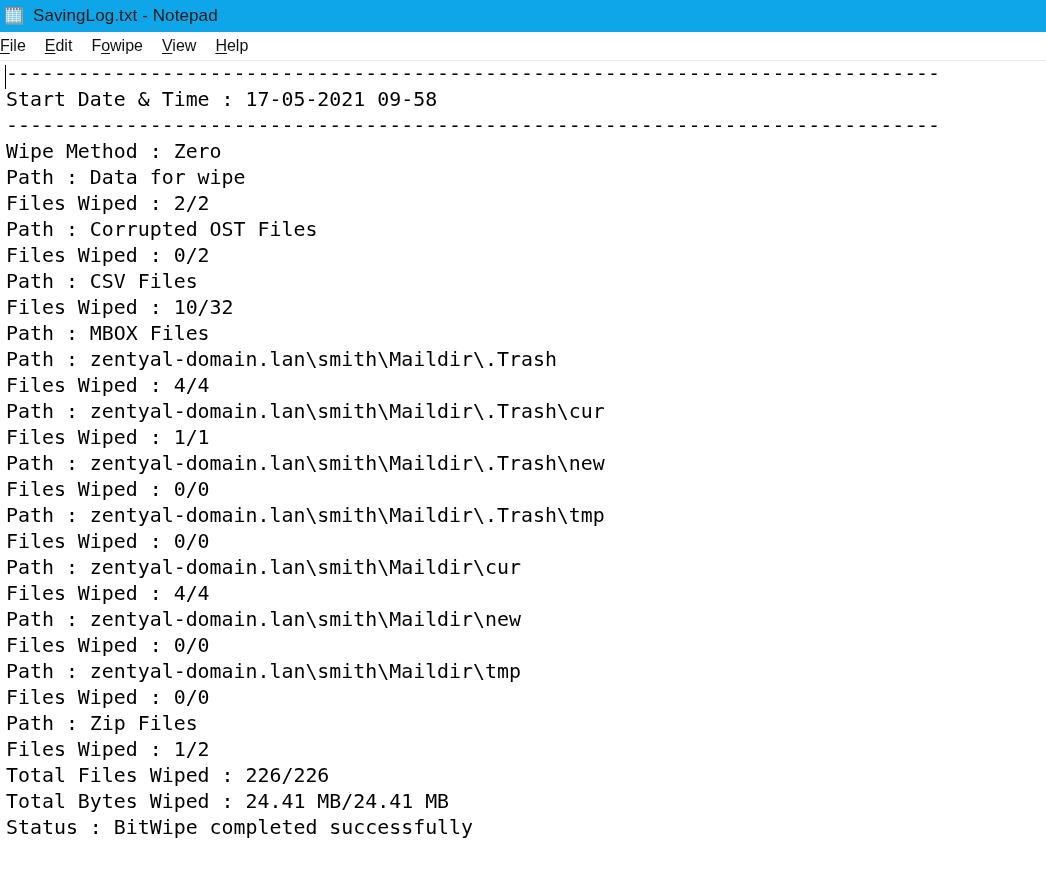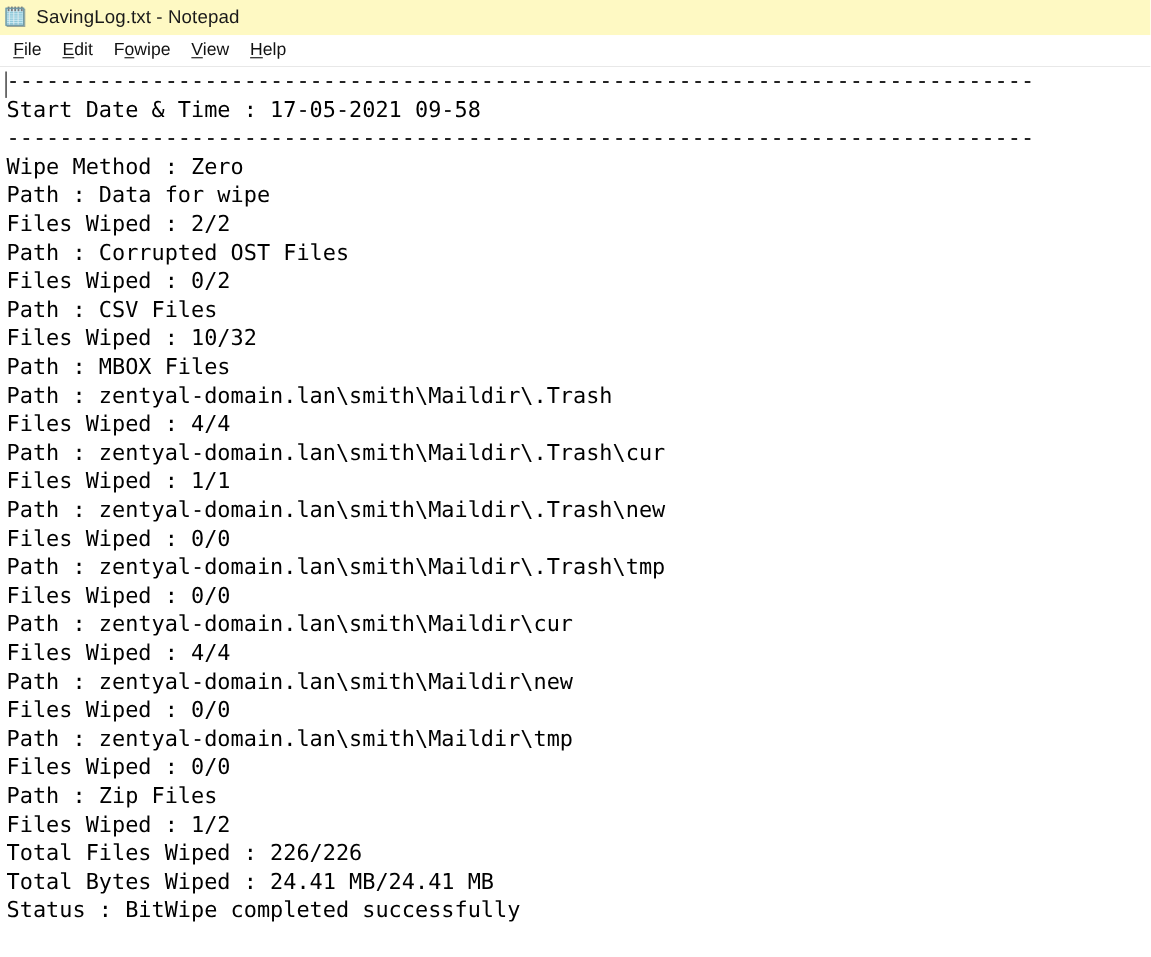--- a/index.html
+++ b/index.html
@@ -14,21 +14,21 @@
     font-family: "Liberation Sans", sans-serif;
     -webkit-font-smoothing: antialiased;
   }
 
   
   .titlebar {
     height: 32px;
     display: flex;
     align-items: center;
     padding-left: 4px;
-    background: #fef9c3;
+    background: #0ea5e9;
   }
   .app-icon {
     width: 22px;
     height: 22px;
     margin-right: 7px;
     position: relative;
     flex: 0 0 auto;
   }
   .app-icon svg { display: block; }
   .title-text {
@@ -37,21 +37,21 @@
     color: #1a1a1a;
     letter-spacing: 0.1px;
     white-space: nowrap;
   }
 
   
   .menubar {
     height: 28px;
     display: flex;
     align-items: center;
-    padding-left: 12px;
+    padding-left: 0;
     background: #ffffff;
   }
   .menu-item {
     font-family: "Liberation Sans", sans-serif;
     font-size: 16px;
     color: #111111;
     margin-right: 19px;
     white-space: nowrap;
     cursor: default;
     line-height: 1;

